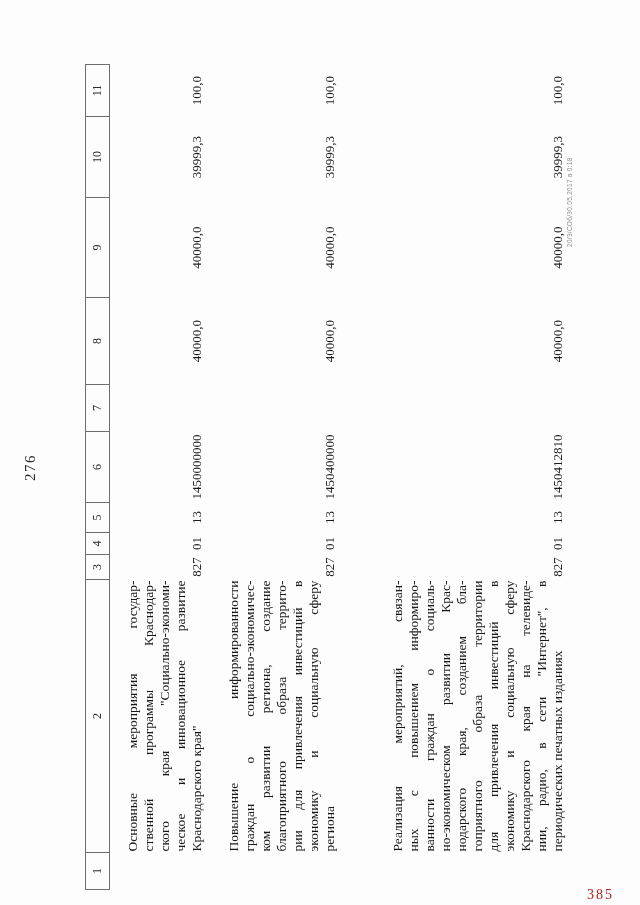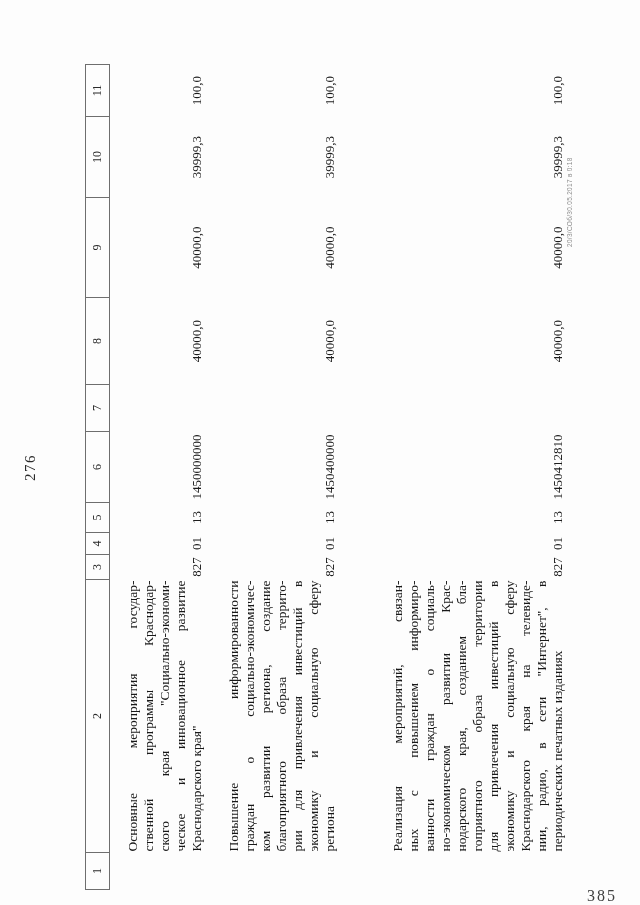--- a/index.html
+++ b/index.html
@@ -64,22 +64,22 @@
   .tline { text-align: justify; text-align-last: justify; }
   .tline:last-child { text-align-last: left; }
   .docid {
     position: absolute; left: 658px; top: 566px;
     font-family: "Liberation Sans", sans-serif;
     font-size: 6.5px; letter-spacing: 0.3px;
     color: #8d8d8d;
   }
   .corner {
     position: absolute; left: 587px; top: 887px;
-    font-size: 16px; letter-spacing: 2px;
-    color: #404040;
+    font-size: 14px; letter-spacing: 2px;
+    color: #b91c1c;
   }
 </style>
 </head>
 <body>
 
 <div class="page">
 
   <div class="rot">
 
     <div class="pagenum">276</div>

